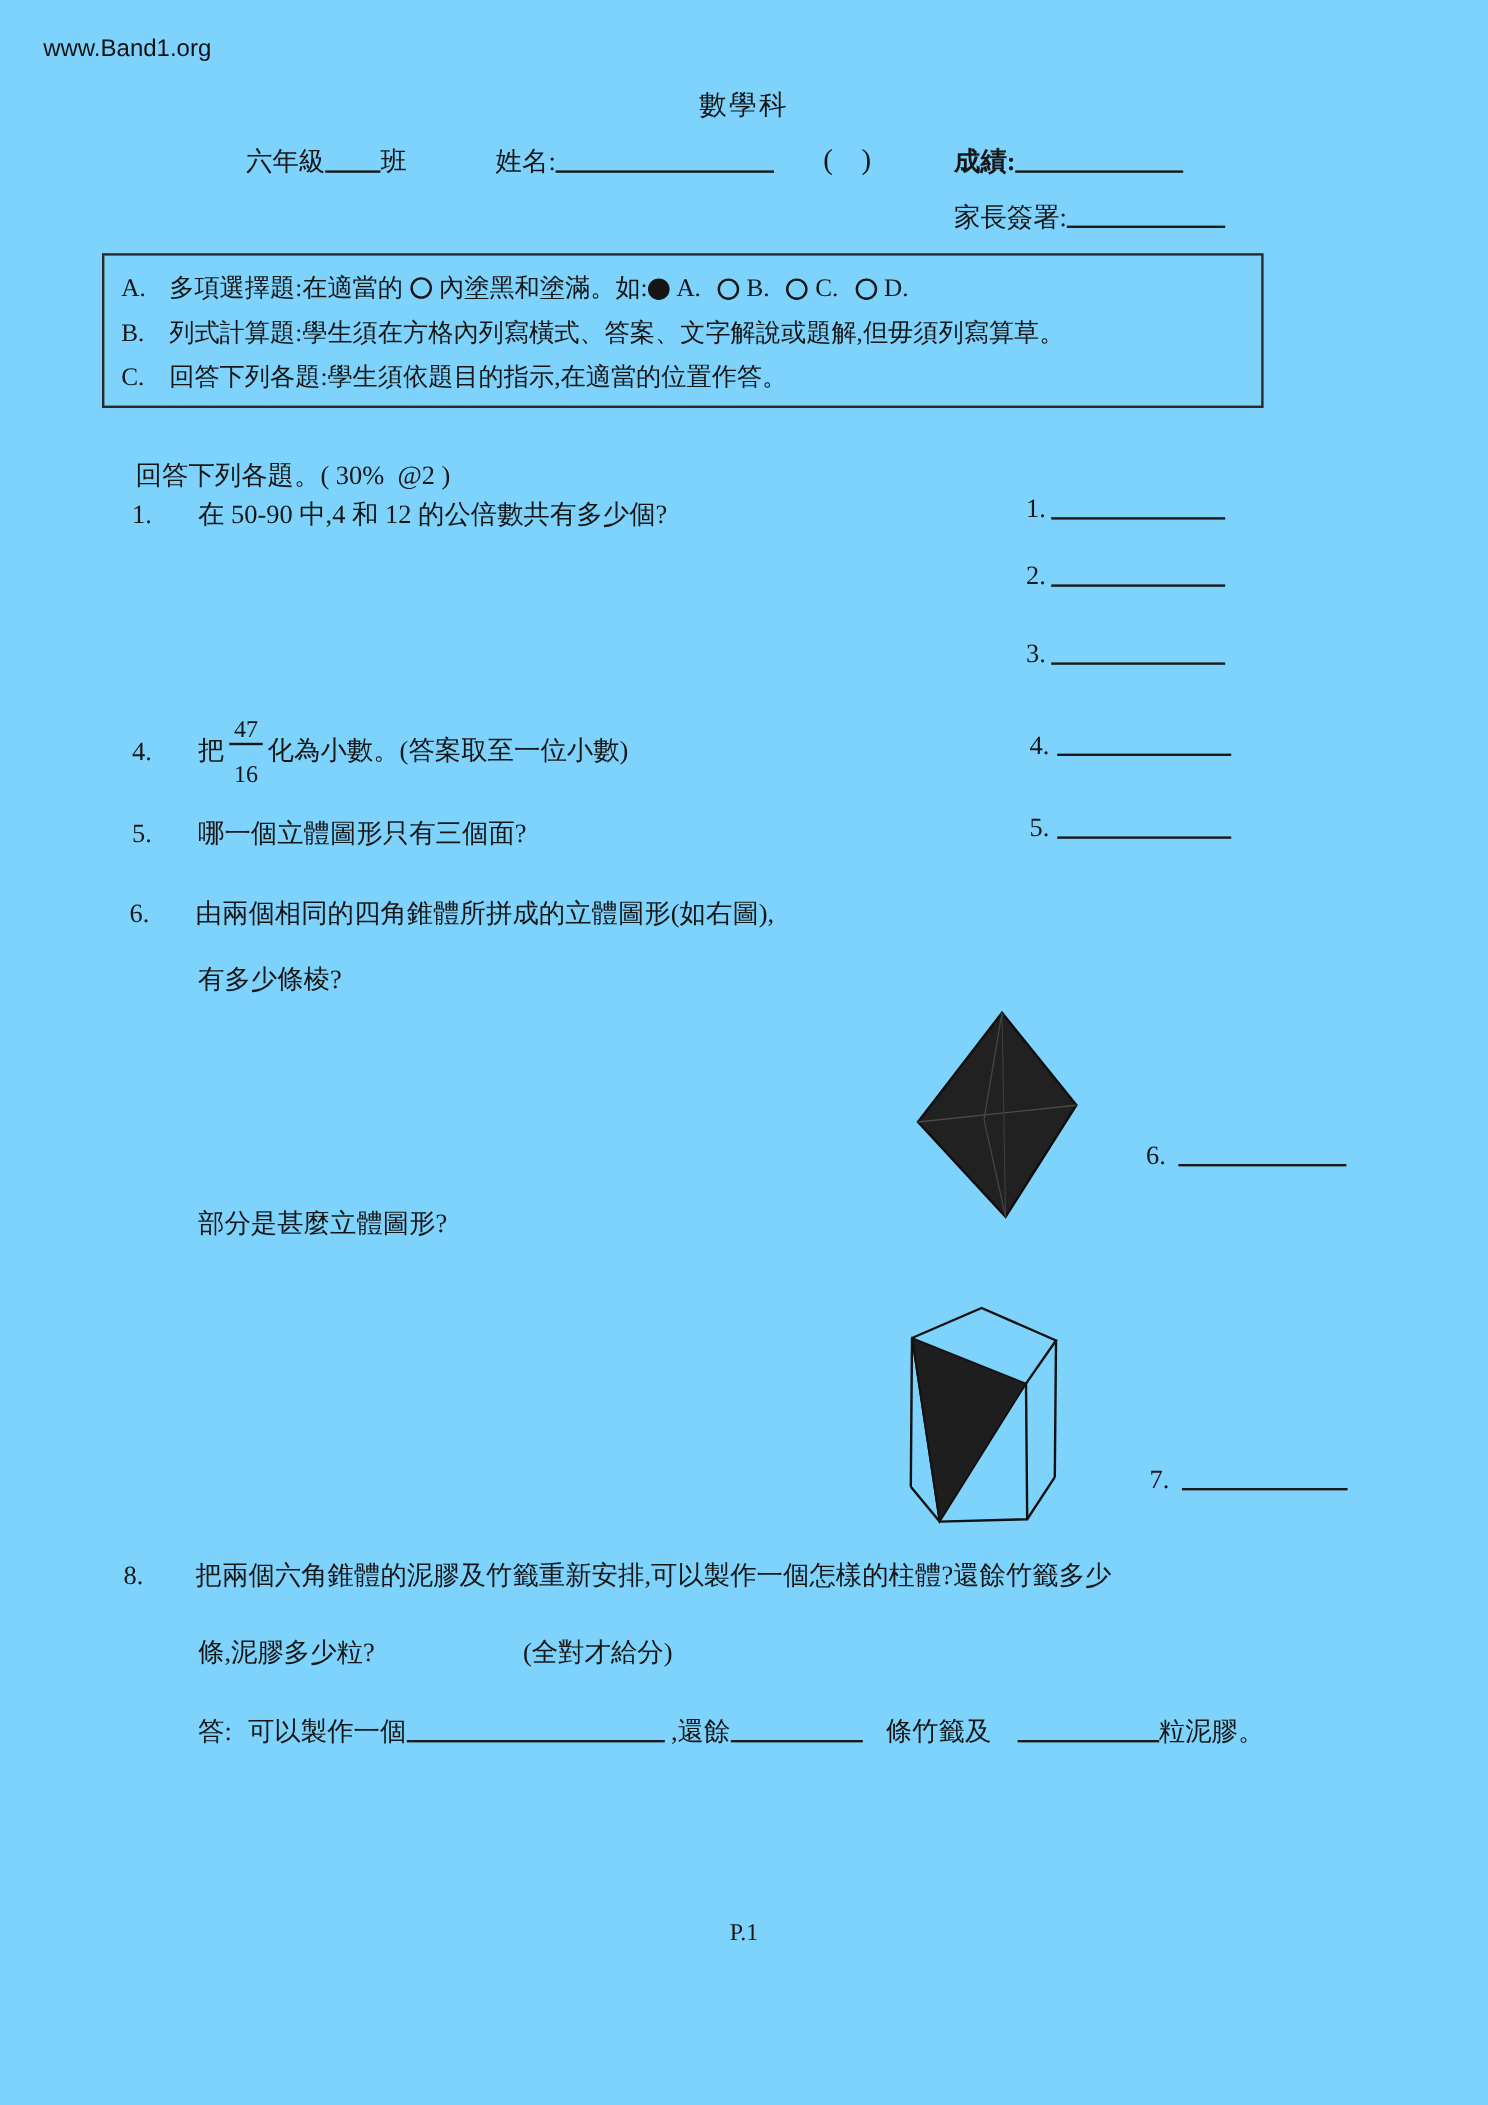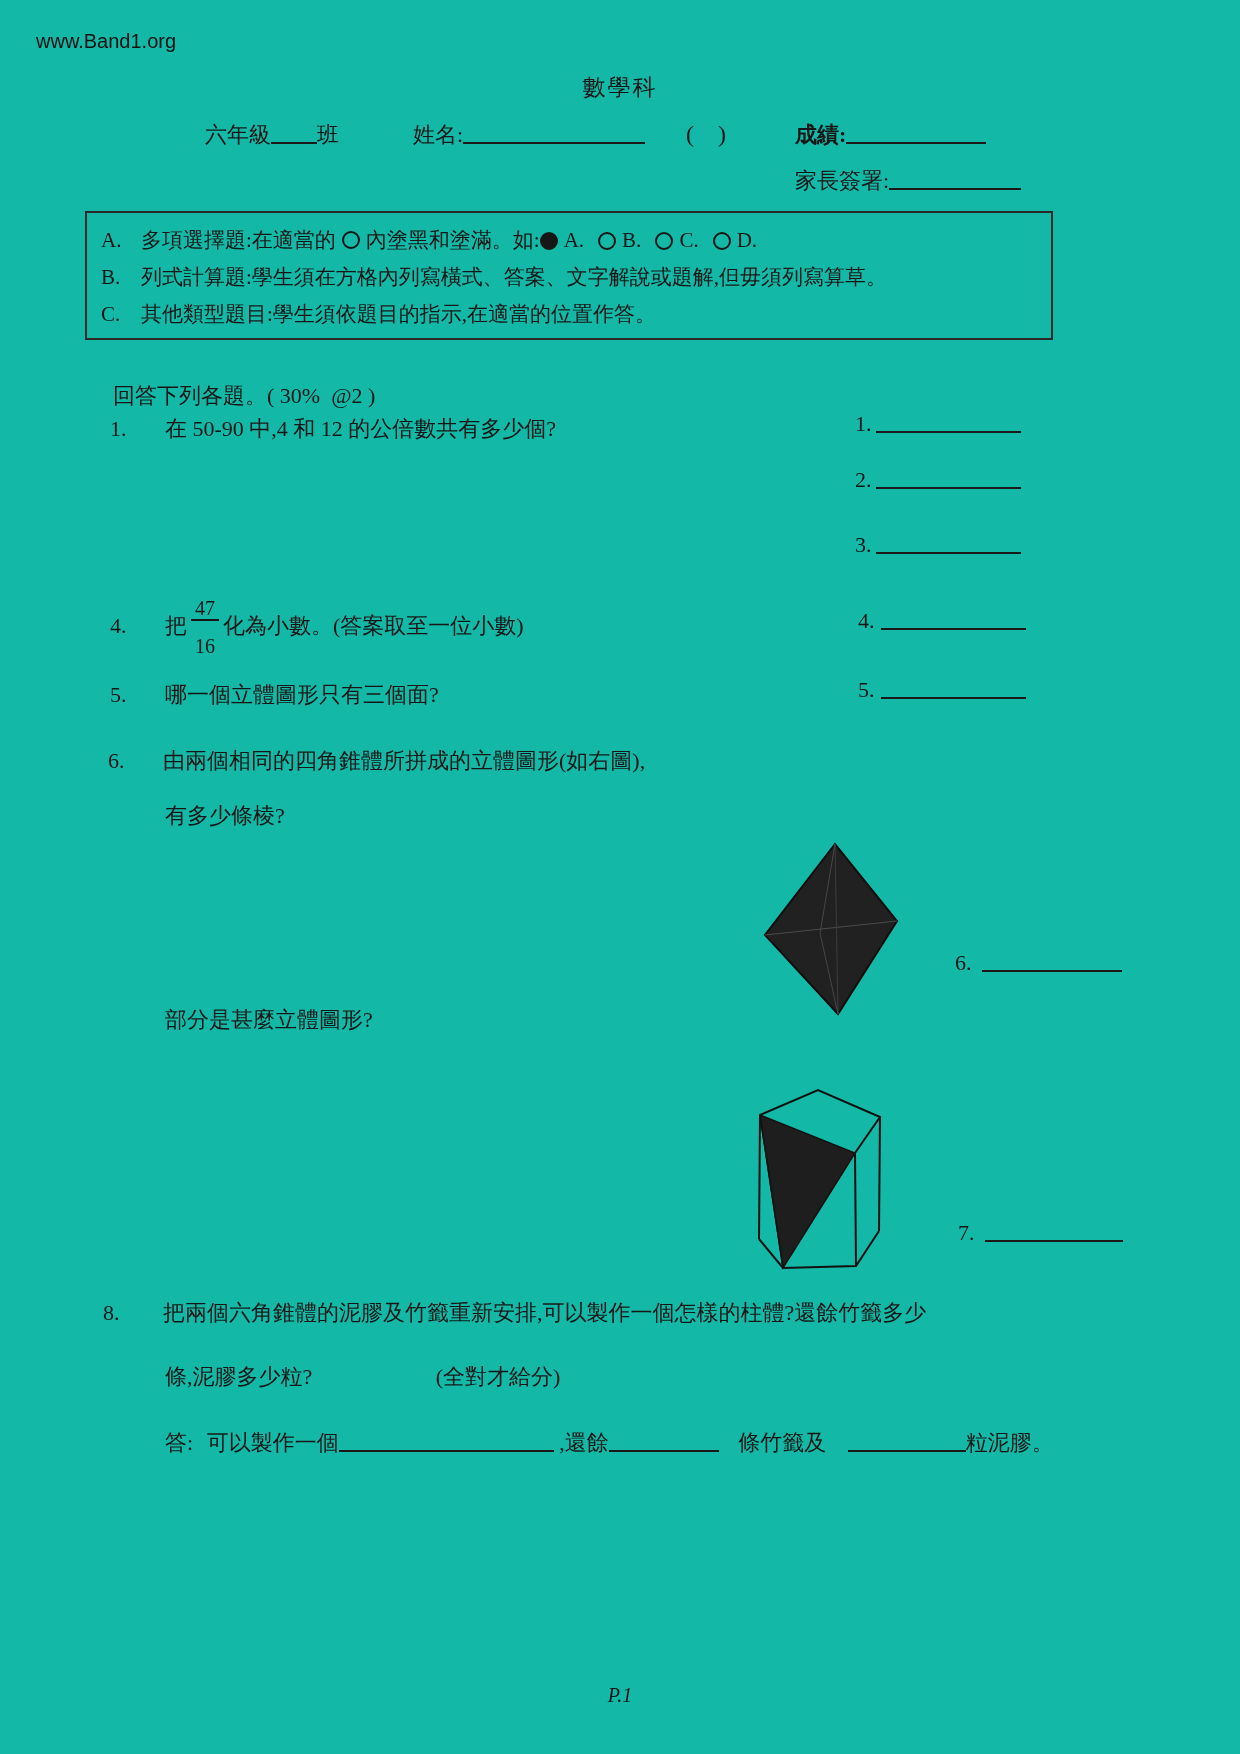--- a/index.html
+++ b/index.html
@@ -1,20 +1,20 @@
 <!DOCTYPE html>
 <html><head>
 <meta charset="utf-8">
 <style>
   html,body{margin:0;padding:0;background:#e8e8e8;}
   .page{
     position:relative;
     width:1240px;height:1754px;
     margin:0 auto;
-    background:#14b8a6;
+    background:#7dd3fc;
     font-family:"Liberation Serif", serif;
     color:#161616;
     overflow:hidden;
   }
   .abs{position:absolute;}
   .txt{font-size:22px;line-height:1.35;white-space:nowrap;}
   .pre{white-space:pre;}
   .watermark{font-family:"Liberation Sans", sans-serif;font-size:20px;color:#111;}
   .title{font-size:23px;letter-spacing:2px;text-align:center;width:100%;}
   .blank{display:inline-block;border-bottom:2px solid #1a1a1a;height:16px;vertical-align:-2px;}
@@ -86,21 +86,21 @@
       <span class="opt"><span class="circle" style="margin-left:0;"></span><span>B.</span></span>
       <span class="opt"><span class="circle" style="margin-left:0;"></span><span>C.</span></span>
       <span class="opt"><span class="circle" style="margin-left:0;"></span><span>D.</span></span>
     </div>
     <div class="irow">
       <span class="inum">B.</span>
       <span>列式計算題:學生須在方格內列寫橫式、答案、文字解說或題解,但毋須列寫算草。</span>
     </div>
     <div class="irow" style="margin-bottom:0;">
       <span class="inum">C.</span>
-      <span>其他類型題目:學生須依題目的指示,在適當的位置作答。</span>
+      <span>回答下列各題:學生須依題目的指示,在適當的位置作答。</span>
     </div>
   </div>
 
   <div class="abs txt pre" style="left:113px;top:381px;">回答下列各題。( 30%  @2 )</div>
 
   <div class="abs txt" style="left:110px;top:414px;">
     <span class="qnum">1.</span><span>在 50-90 中,4 和 12 的公倍數共有多少個?</span>
   </div>
   <div class="abs ansline" style="left:855px;top:411px;">
     <span>1.</span><span class="blank" style="width:145px;margin-left:4px;"></span>
@@ -174,15 +174,15 @@
     <span style="margin-left:118px;">(全對才給分)</span>
   </div>
   <div class="abs txt" style="left:165px;top:1428px;">
     <span>答:</span>
     <span style="margin-left:8px;">可以製作一個</span><span class="blank" style="width:215px;"></span>
     <span>,還餘</span><span class="blank" style="width:110px;"></span>
     <span style="margin-left:14px;">條竹籤及</span>
     <span class="blank" style="width:118px;margin-left:16px;"></span><span>粒泥膠。</span>
   </div>
 
-  <div class="abs footer" style="top:1684px;left:0;font-style:italic;">P.1</div>
+  <div class="abs footer" style="top:1600px;left:0;">P.1</div>
 
 </div>
 
 </body></html>

